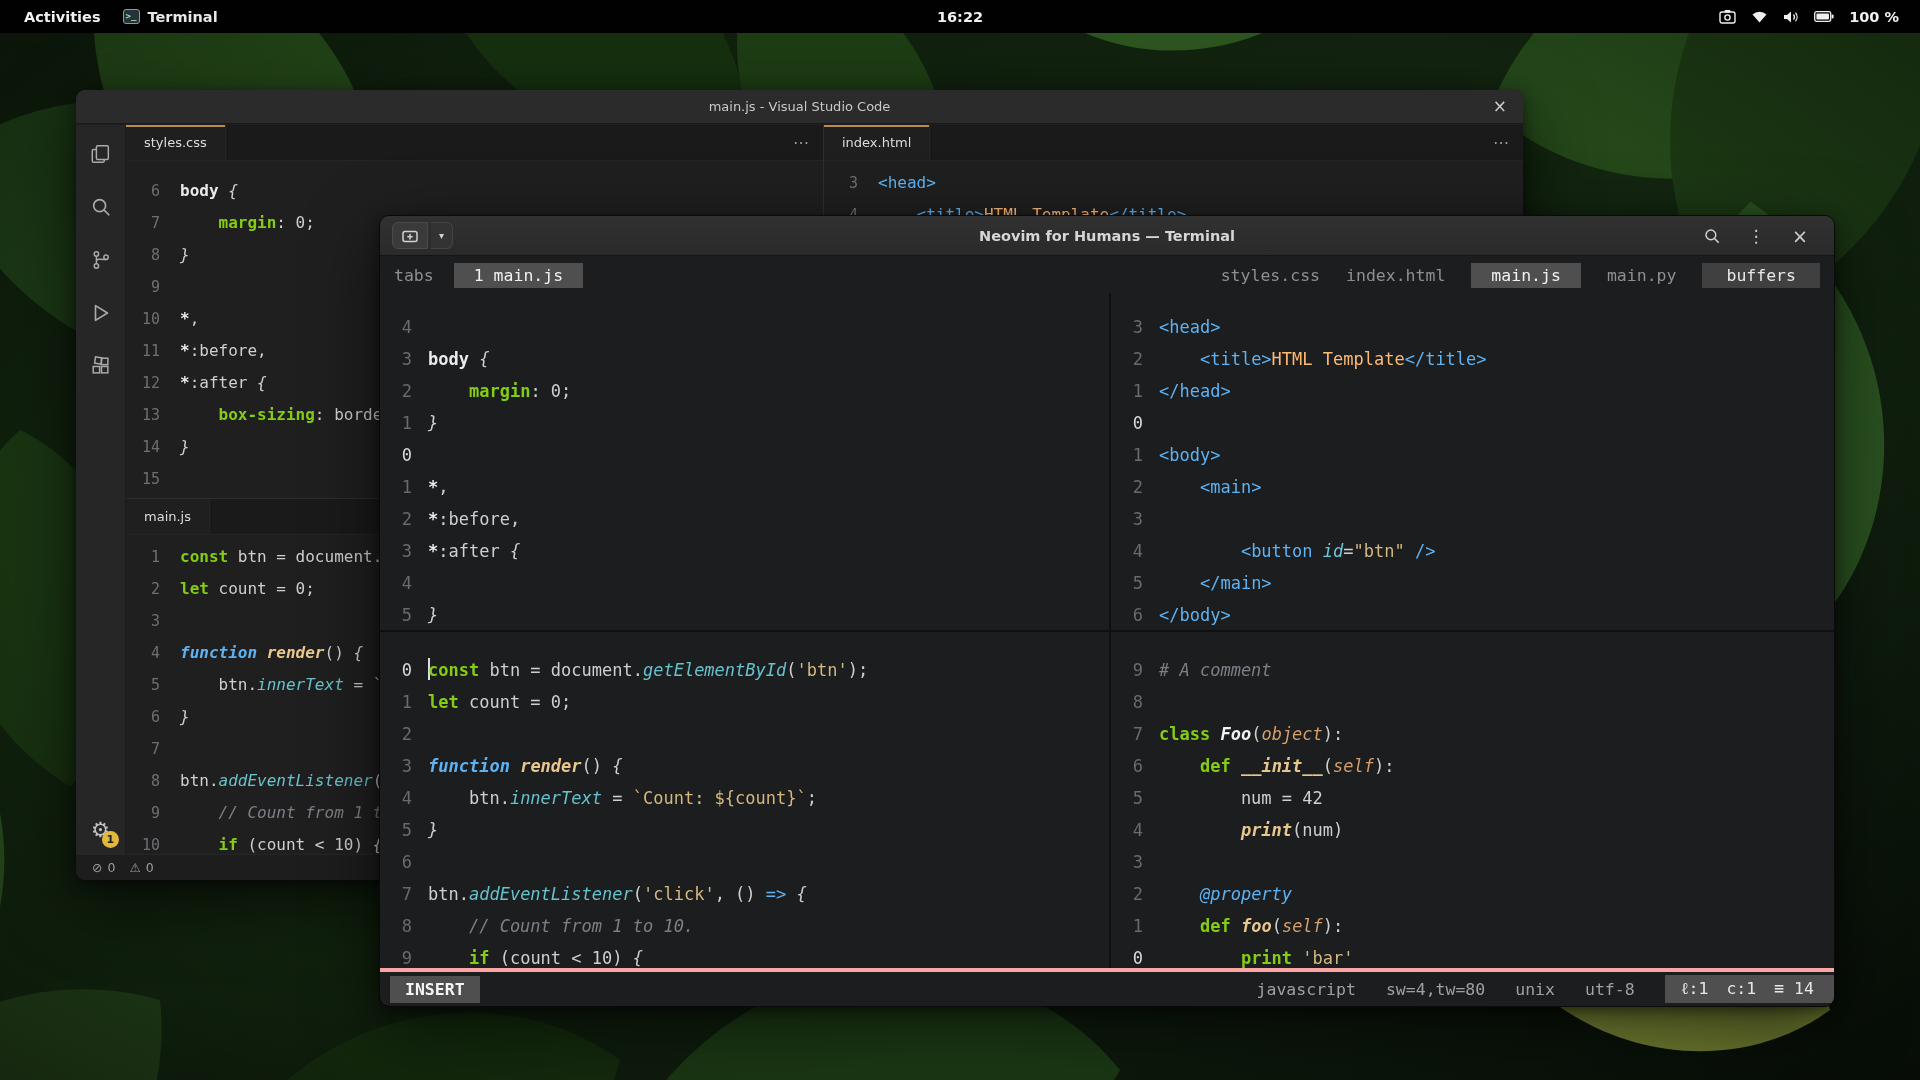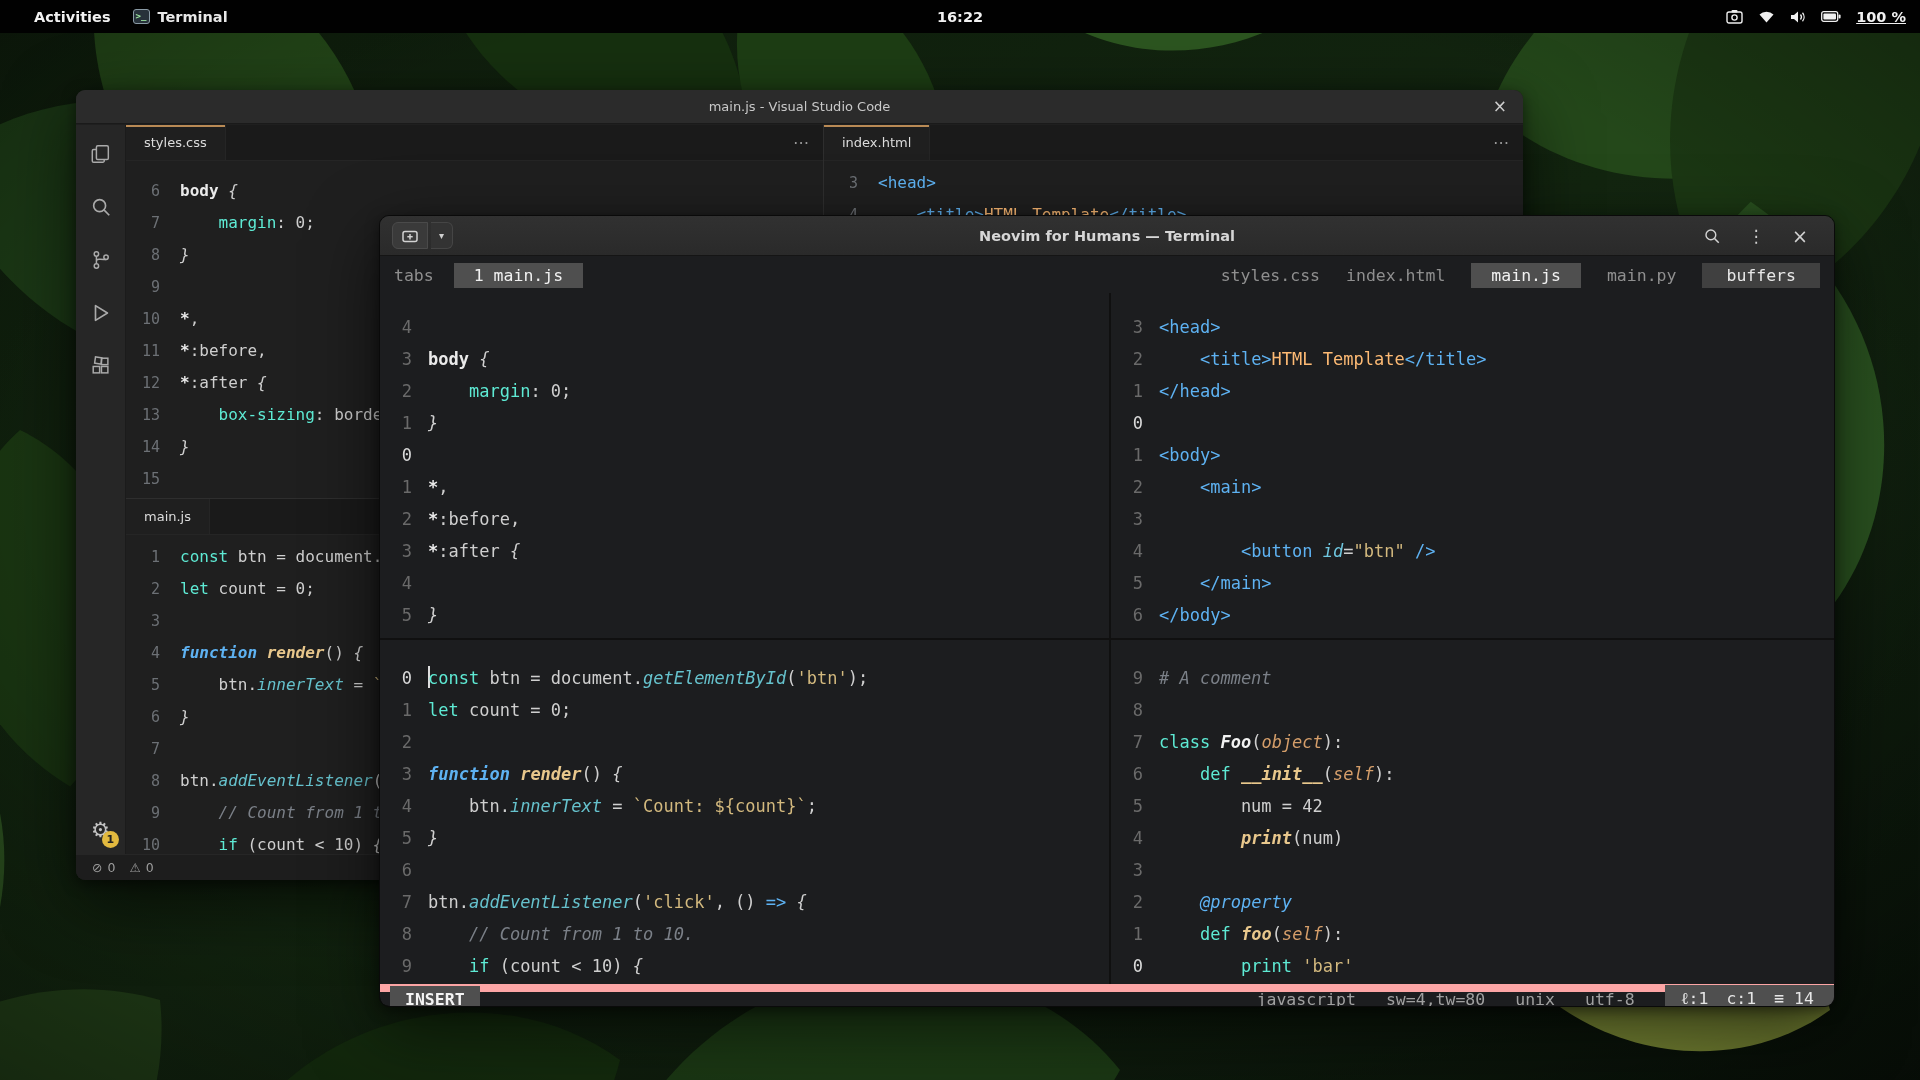--- a/index.html
+++ b/index.html
@@ -6,28 +6,28 @@
   html,body { width:1920px; height:1080px; overflow:hidden; }
   body { position:relative; background:#0c150b; font-family:"DejaVu Sans", sans-serif; }
 
   
   .wallpaper { position:absolute; inset:0; z-index:0; }
   .wallpaper svg { width:100%; height:100%; display:block; }
 
   
   .topbar { position:absolute; top:0; left:0; right:0; height:33px; background:#010101;
             display:flex; align-items:center; color:#f1f1f1; z-index:50; font-size:14.5px; }
-  .tb-left { display:flex; align-items:center; gap:22px; padding-left:34px; }
+  .tb-left { display:flex; align-items:center; gap:22px; padding-left:24px; }
   .tb-activities { background:none; border:none; color:#f1f1f1; font:inherit; font-weight:600; cursor:pointer; }
   .tb-app { display:flex; align-items:center; gap:8px; font-weight:600; color:#e8e8e8; }
   .tb-appicon { width:17px; height:15px; background:#27313a; border:1px solid #8a9aa5; border-radius:3px;
                 display:flex; align-items:center; justify-content:center; font-family:"DejaVu Sans Mono",monospace;
                 font-size:9px; color:#9fe8a0; line-height:1; }
   .tb-clock { position:absolute; left:50%; transform:translateX(-50%); font-weight:700; }
-  .tb-right { margin-left:auto; display:flex; align-items:center; gap:15px; padding-right:14px;text-decoration:underline; }
+  .tb-right { margin-left:auto; display:flex; align-items:center; gap:15px; padding-right:21px; }
   .tb-right svg { display:block; }
   .tb-batt-text { font-weight:600; }
 
   
   .window { position:absolute; border-radius:9px; box-shadow:0 22px 70px rgba(0,0,0,.6), 0 4px 14px rgba(0,0,0,.5); }
 
   
   .vscode { left:76px; top:90px; width:1447px; height:790px; z-index:10; background:#1f1f1f; }
   .vsc-title { height:34px; background:#2b2b2b; border-radius:9px 9px 0 0; position:relative;
                text-align:center; line-height:34px; font-size:13px; color:#c9c9c9; border-bottom:1px solid #1a1a1a; }
@@ -87,33 +87,33 @@
   .term-row { flex:1; display:flex; min-height:0; }
   .term-row.top { border-bottom:2px solid #101010; }
   .term-pane { overflow:hidden; padding-top:18px; }
   .term-row.bottom .term-pane { padding-top:22px; }
   .pane-left { width:731px; flex:none; border-right:2px solid #101010; }
   .pane-right { flex:1; min-width:0; }
   .terminal .crow { line-height:32px; }
   .terminal .lnum { width:48px; padding-right:16px; color:#6a6a6a; }
   .terminal .lnum.cur { color:#d9d9d9; }
 
-  .term-status { height:22px; flex:none; border-top:8px solid #fca5a5; display:flex; align-items:center; font-size:16.5px; }
+  .term-status { height:38px; flex:none; border-top:4px solid #fca5a5; display:flex; align-items:center; font-size:16.5px; }
   .mode-box { background:#4f4f4f; color:#f4f4f4; font-weight:700; padding:4px 15px; margin-left:10px; }
   .status-right { margin-left:auto; display:flex; align-items:center; gap:30px; color:#a0a0a0; }
   .pos-box { background:#4f4f4f; color:#e6e6e6; padding:4px 20px 4px 16px; display:flex; gap:18px; }
 
   
   .crow { display:flex; white-space:pre; }
   .lnum { flex:none; display:inline-block; text-align:right; }
   .ccode { white-space:pre; }
 
   
   .tk-p  { color:#cfcfcf; }
-  .tk-k  { color:#5eead4; font-weight:400; }
+  .tk-k  { color:#84cc16; font-weight:700; }
   .tk-ki { color:#5eb2f2; font-weight:700; font-style:italic; }
   .tk-t  { color:#5eb2f2;margin-top:26px; }
   .tk-a  { color:#6fc7e0; font-style:italic; }
   .tk-s  { color:#d3b97e; }
   .tk-c  { color:#7b8088; font-style:italic; }
   .tk-f  { color:#e8c78c; font-style:italic; font-weight:600; }
   .tk-m  { color:#66c2cd; font-style:italic; }
   .tk-o  { color:#d59e6a; font-style:italic; }
   .tk-d  { color:#5eb2f2; font-style:italic; }
   .tk-w  { color:#fdba74; font-weight:400; }

